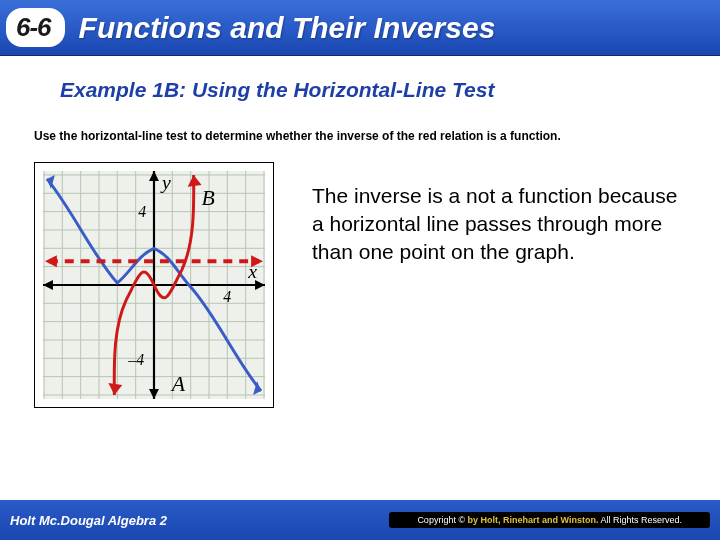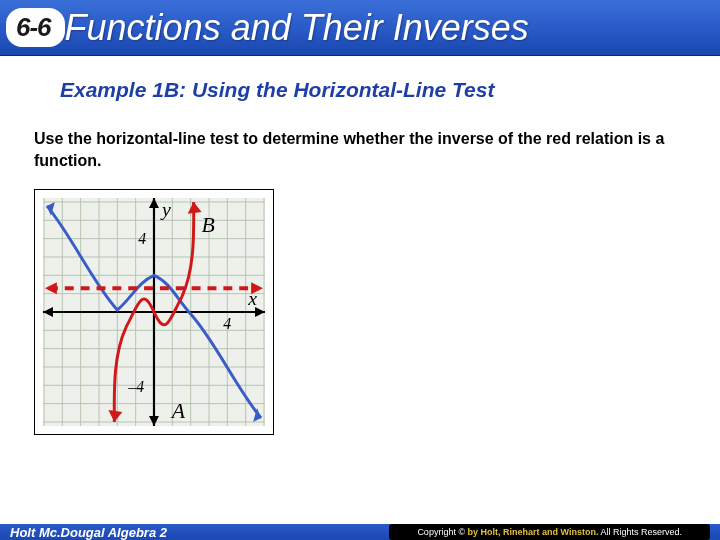--- a/index.html
+++ b/index.html
@@ -18,40 +18,41 @@
     border-bottom: 1px solid #0a2a70;
   }
   .badge {
     background: #fff;
     color: #1a1a1a;
     font-weight: 900;
     font-style: italic;
     font-size: 26px;
     padding: 4px 14px 4px 10px;
     border-radius: 16px;
+    margin-right: 14px;
     letter-spacing: -1px;
   }
   .title {
     color: #fff;
-    font-weight: 400;
+    font-weight: 700;
     font-style: italic;
-    font-size: 36px;
+    font-size: 30px;
     letter-spacing: 0px;
     text-shadow: 1px 1px 2px rgba(0,0,0,0.3);
   }
   .example-title {
     color: #1e3fa8;
     font-weight: 900;
     font-style: italic;
     font-size: 21px;
     margin: 22px 16px 0 60px;
   }
   .instruction {
     font-weight: 700;
-    font-size: 16px;
+    font-size: 12px;
     margin: 26px 48px 0 34px;
     line-height: 1.35;
     color: #000;
   }
   .content-row {
     display: flex;
     margin: 18px 30px 0 34px;
     gap: 28px;
   }
   .graph-box {
@@ -63,21 +64,21 @@
   }
   .explain {
     font-size: 21px;
     line-height: 1.32;
     color: #000;
     padding-top: 20px;
     padding-left: 10px;
   }
   .footer {
     position: absolute;
-    bottom: 0; left: 0; width: 100%; height: 16px;
+    bottom: 0; left: 0; width: 100%; height: 40px;
     background: linear-gradient(to bottom, #2a5bc8, #1a47b0);
     display: flex; align-items: center; justify-content: space-between;
     padding: 0 10px;
     color: #fff;
   }
   .book {
     font-size: 13px;
     font-style: italic;
     font-weight: 700;
   }
@@ -176,20 +177,21 @@
 
       <line class="hline" x1="6" y1="91" x2="218" y2="91"></line>
       <polygon points="2,91 14,85 14,97" fill="#d01818"></polygon>
       <polygon points="222,91 210,85 210,97" fill="#d01818"></polygon>
 
       <text class="lbl" x="160" y="34">B</text>
       <text class="lbl" x="130" y="222">A</text>
     </svg>
   </div>
 
+  <div class="explain">The inverse is a not a function because a horizontal line passes through more than one point on the graph.</div>
 </div>
 
 <div class="footer">
   <div class="book">Holt Mc.Dougal Algebra 2</div>
   <div class="copyright-badge">
     <span>Copyright © </span><b>by Holt, Rinehart and Winston.</b><span> All Rights Reserved.</span>
   </div>
 </div>
 
 </body></html>

